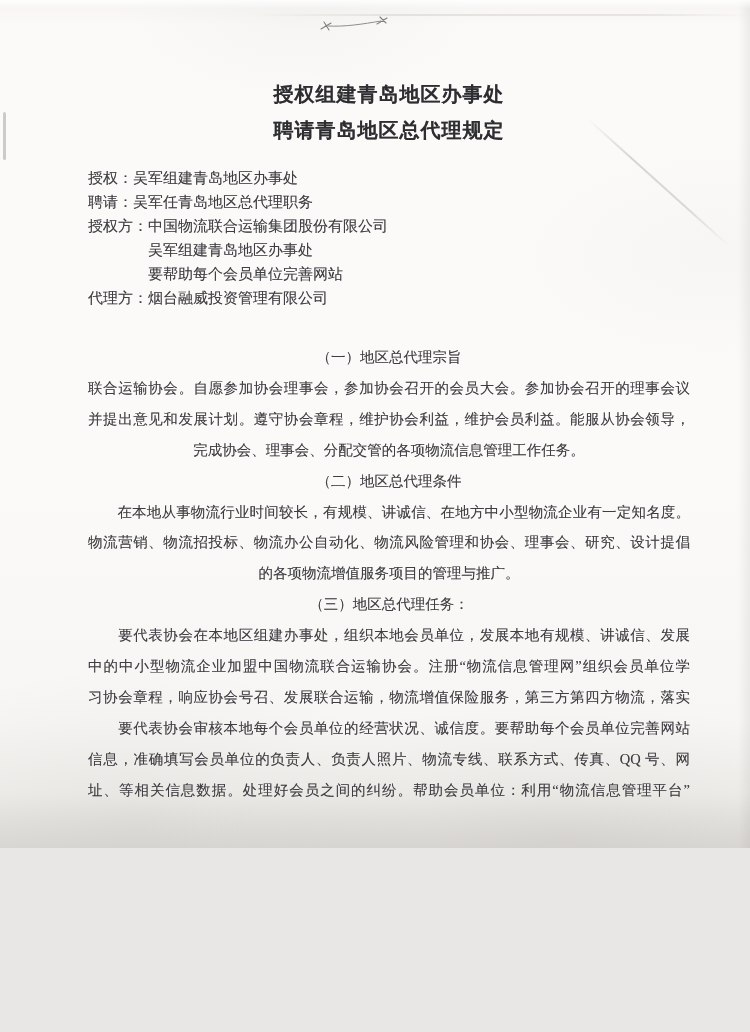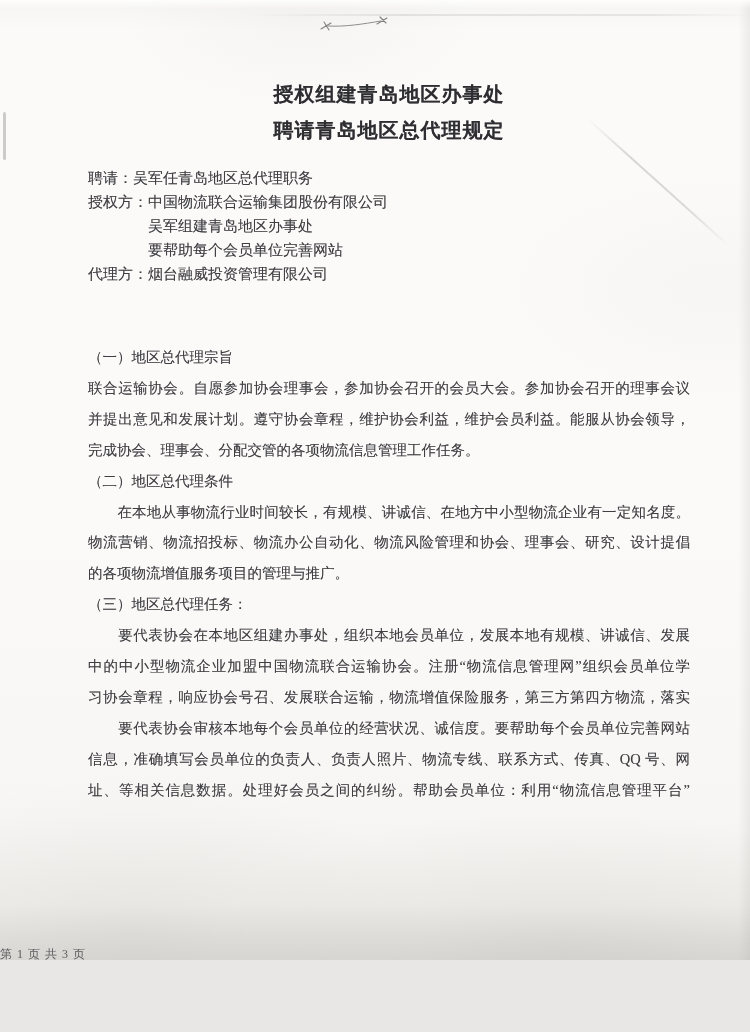--- a/index.html
+++ b/index.html
@@ -3,21 +3,21 @@
 <meta charset="utf-8">
 <style>
   html, body { margin: 0; padding: 0; }
   body {
     width: 750px; height: 1032px;
     font-family: "Liberation Serif", "DejaVu Serif", serif;
     background: #e8e7e5;
   }
   .page {
     position: relative;
-    width: 750px; height: 960px;
+    width: 750px; height: 848px;
     overflow: hidden;
     background:
       radial-gradient(ellipse 420px 220px at 18% 97%, rgba(150,145,138,0.10), rgba(150,145,138,0) 70%),
       radial-gradient(ellipse 500px 200px at 75% 99%, rgba(150,145,138,0.12), rgba(150,145,138,0) 70%),
       radial-gradient(ellipse 300px 160px at 95% 30%, rgba(190,186,180,0.07), rgba(190,186,180,0) 70%),
       radial-gradient(ellipse 260px 120px at 40% 2%, rgba(185,182,178,0.08), rgba(185,182,178,0) 70%),
       linear-gradient(180deg, #f5f4f2 0%, #fbfaf9 3%, #fbfaf9 55%, #f7f6f4 85%, #f0efec 94%, #eae9e6 100%);
     color: #3f3f43;
     font-family: Liberation Serif, serif;
   }
@@ -38,21 +38,21 @@
     text-shadow: 0 0 0.4px rgba(63,63,67,0.4);
   }
   .header-line.ind { padding-left: 60px; }
   .body-block {
     position: absolute; top: 342px; left: 88px; width: 602px;
     font-size: 14.5px;
     line-height: 30.9px;
     text-shadow: 0 0 0.4px rgba(63,63,67,0.4);
   }
   .body-line.justify { text-align: justify; text-align-last: justify; }
-  .body-line.heading, .body-line.plain { text-align: left; }
+  .body-line.heading, .body-line.plain { text-align: center; }
   .footer {
     position: absolute; top: 946px; left: 0; width: 730px;
     text-align: left;
     font-size: 12px;
     letter-spacing: 1px;
     color: #55555a;
   }
   
   .pen-mark { position: absolute; left: 315px; top: 13px; opacity: 0.75; }
   .streak-left {
@@ -90,20 +90,21 @@
 <body>
 
 <div class="page">
 
   <div class="title-block" id="title-block">
       <div class="title-line">授权组建青岛地区办事处</div>
       <div class="title-line">聘请青岛地区总代理规定</div>
     </div>
 
   <div class="header-block" id="header-block">
+      <div class="header-line">授权：吴军组建青岛地区办事处</div>
       <div class="header-line">聘请：吴军任青岛地区总代理职务</div>
       <div class="header-line">授权方：中国物流联合运输集团股份有限公司</div>
       <div class="header-line ind">吴军组建青岛地区办事处</div>
       <div class="header-line ind">要帮助每个会员单位完善网站</div>
       <div class="header-line">代理方：烟台融威投资管理有限公司</div>
     </div>
 
   <div class="body-block" id="body-block">
       <div class="body-line heading">（一）地区总代理宗旨</div>
       <div class="body-line justify">联合运输协会。自愿参加协会理事会，参加协会召开的会员大会。参加协会召开的理事会议</div>

